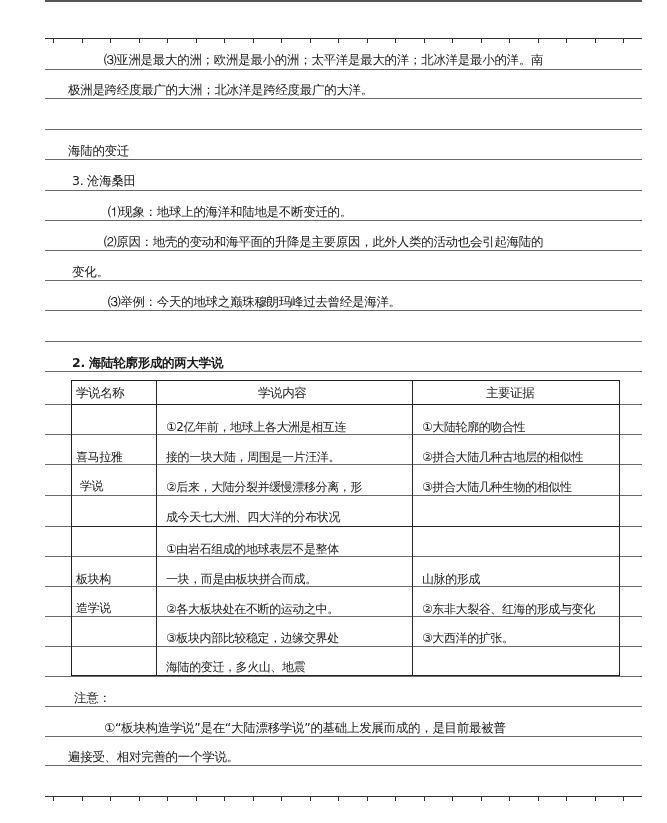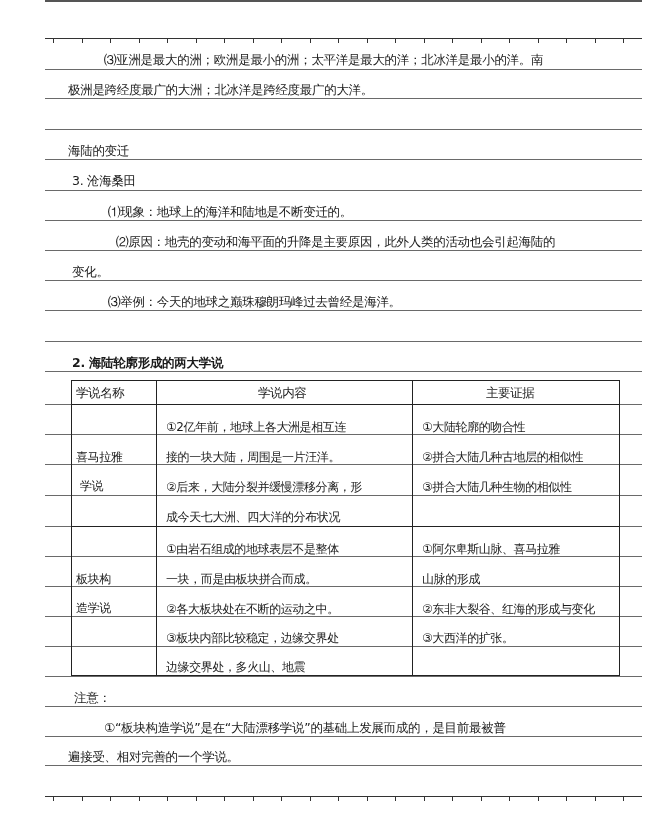--- a/index.html
+++ b/index.html
@@ -168,21 +168,21 @@
     <div class="tick" style="left: 578px;"></div>
   </div>
 
 <div class="text-line" style="left:104px; top:52px;">⑶亚洲是最大的洲；欧洲是最小的洲；太平洋是最大的洋；北冰洋是最小的洋。南</div>
 <div class="text-line" style="left:68px; top:82px;">极洲是跨经度最广的大洲；北冰洋是跨经度最广的大洋。</div>
 
 <div class="text-line heading" style="left:68px; top:143px;">海陆的变迁</div>
 <div class="text-line heading" style="left:72px; top:173px;">3. 沧海桑田</div>
 
 <div class="text-line" style="left:108px; top:204px;">⑴现象：地球上的海洋和陆地是不断变迁的。</div>
-<div class="text-line" style="left:116px; top:234px;">⑵原因：地壳的变动和海平面的升降是主要原因，此外人类的活动也会引起海陆的</div>
+<div class="text-line" style="left:104px; top:234px;">⑵原因：地壳的变动和海平面的升降是主要原因，此外人类的活动也会引起海陆的</div>
 <div class="text-line" style="left:72px; top:264px;">变化。</div>
 <div class="text-line" style="left:108px; top:294px;">⑶举例：今天的地球之巅珠穆朗玛峰过去曾经是海洋。</div>
 
 <div class="text-line heading" style="left:72px; top:355px;font-weight:bold;">2. 海陆轮廓形成的两大学说</div>
 
 <div class="theory-table">
   <div class="col-line" style="left:84px;"></div>
   <div class="col-line" style="left:340px;"></div>
   <div class="row-line" style="top:23px;"></div>
   <div class="row-line" style="top:145px;"></div>
@@ -203,23 +203,22 @@
   <div class="cell-text" style="left:350px; top:98px;">③拼合大陆几种生物的相似性</div>
   <div class="cell-text" style="left:350px; top:68px;">②拼合大陆几种古地层的相似性</div>
 
   <div class="cell-text" style="left:4px; top:190px;">板块构</div>
   <div class="cell-text" style="left:4px; top:219px;">造学说</div>
 
   <div class="cell-text" style="left:94px; top:160px;">①由岩石组成的地球表层不是整体</div>
   <div class="cell-text" style="left:94px; top:190px;">一块，而是由板块拼合而成。</div>
   <div class="cell-text" style="left:94px; top:220px;">②各大板块处在不断的运动之中。</div>
   <div class="cell-text" style="left:94px; top:249px;">③板块内部比较稳定，边缘交界处</div>
-  <div class="cell-text" style="left:94px; top:278px;">边缘交界处，多火山、地震</div>
-
-  <div class="cell-text" style="left:350px; top:160px;">①阿尔卑斯山脉、喜马拉雅</div>
+  <div class="cell-text" style="left:94px; top:278px;">海陆的变迁，多火山、地震</div>
+
   <div class="cell-text" style="left:350px; top:190px;">山脉的形成</div>
   <div class="cell-text" style="left:350px; top:220px;">②东非大裂谷、红海的形成与变化</div>
   <div class="cell-text" style="left:350px; top:249px;">③大西洋的扩张。</div>
 </div>
 
 <div class="text-line heading" style="left:74px; top:690px;">注意：</div>
 <div class="text-line" style="left:104px; top:720px;">①“板块构造学说”是在“大陆漂移学说”的基础上发展而成的，是目前最被普</div>
 <div class="text-line" style="left:68px; top:749px;">遍接受、相对完善的一个学说。</div>
 
 </body></html>

